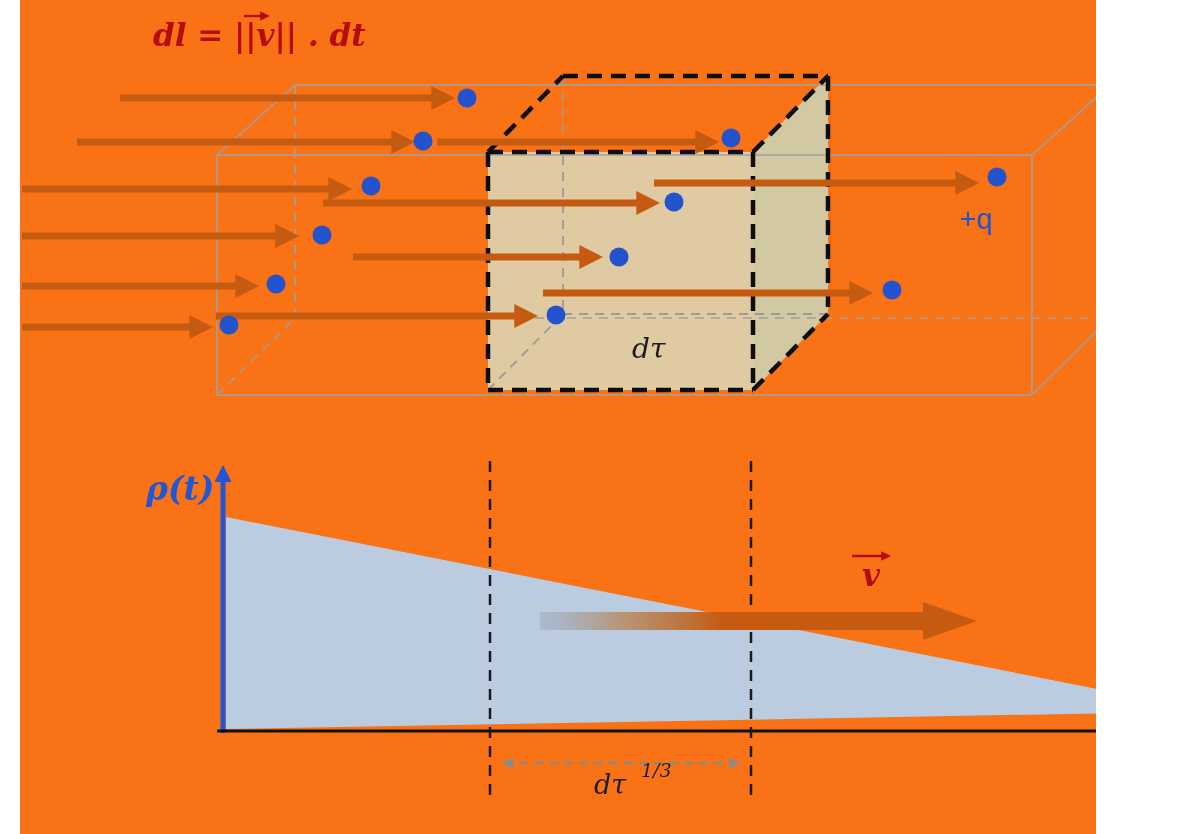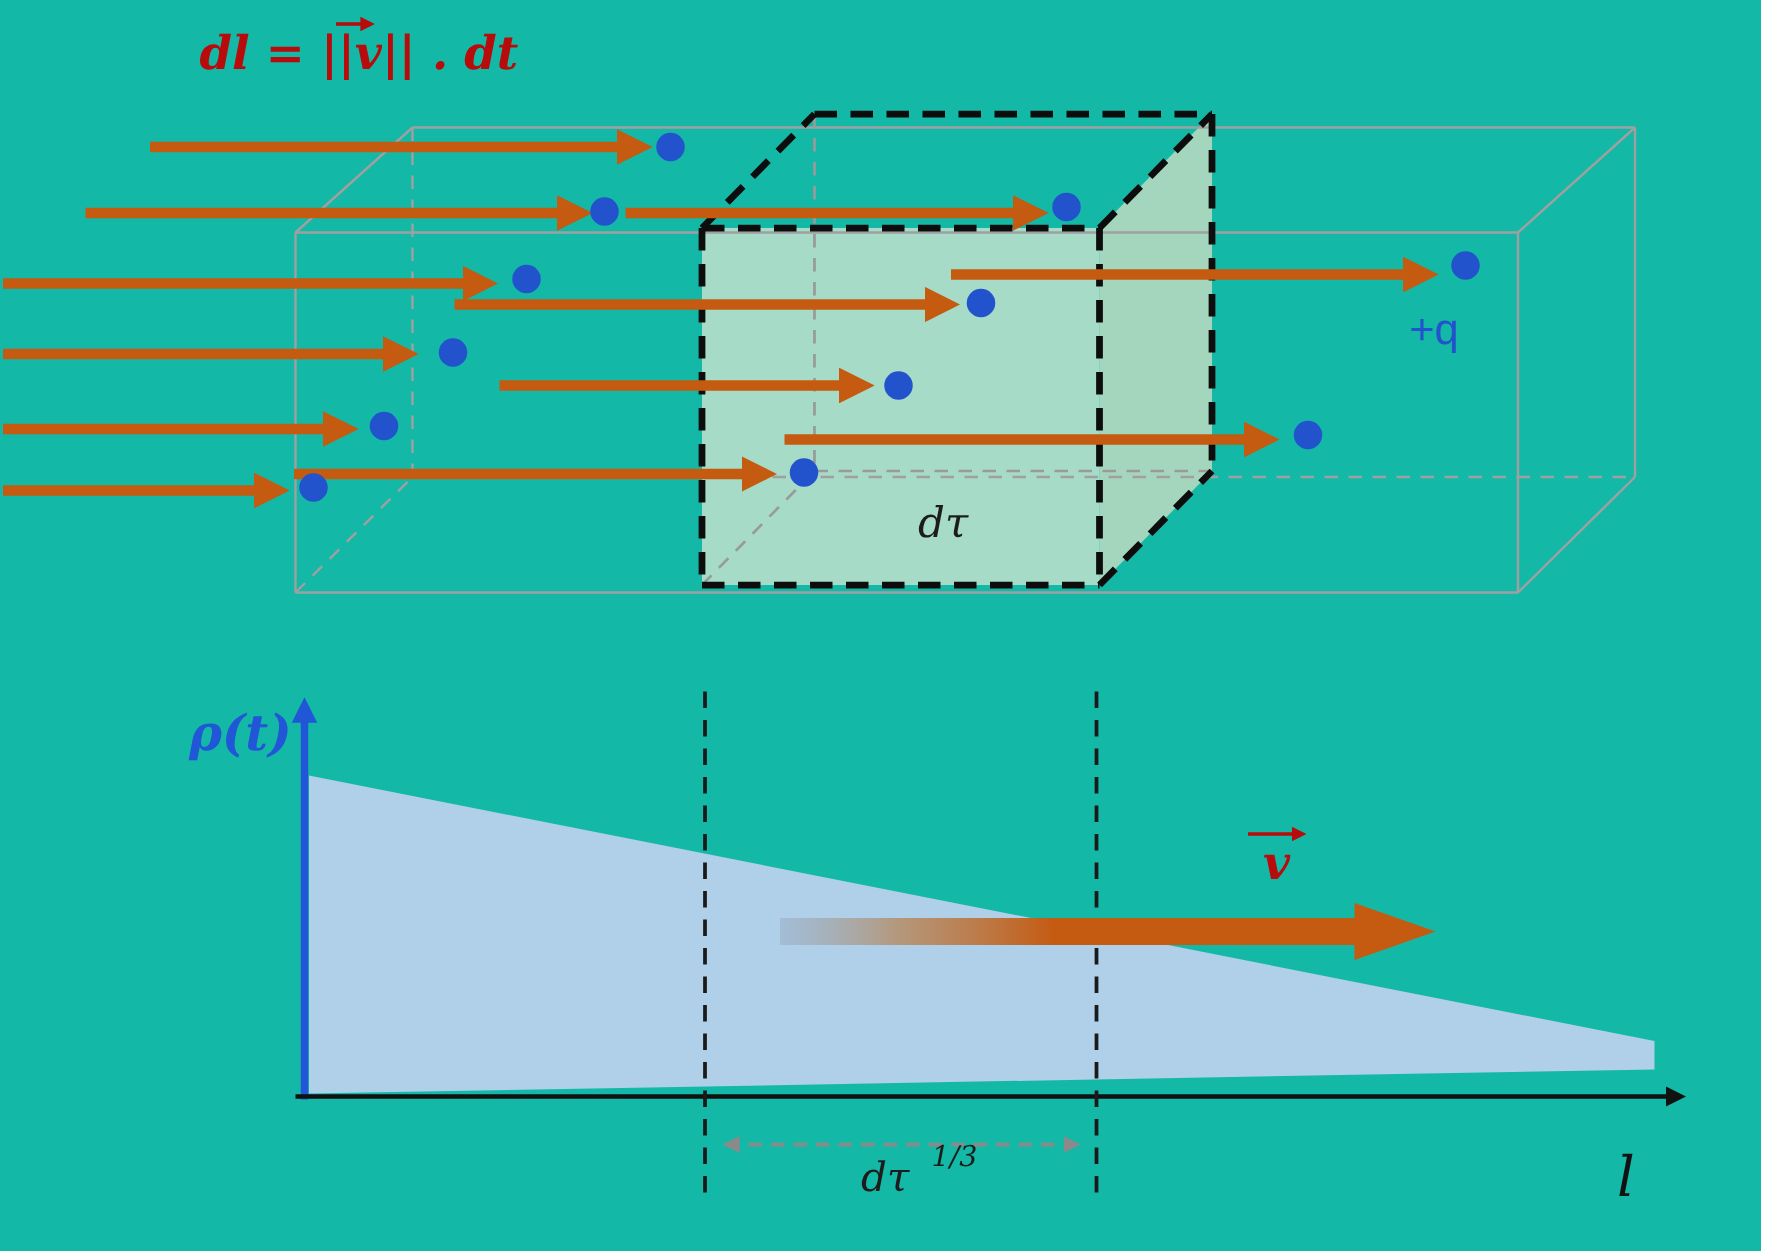--- a/index.html
+++ b/index.html
@@ -1,16 +1,16 @@
 <!DOCTYPE html>
 <html><head>
 <meta charset="utf-8">
 <style>
   html,body{margin:0;padding:0;background:#ffffff;}
-  .canvas{position:relative;width:1174px;height:834px;background:#14b8a6;overflow:hidden;}
+  .canvas{position:relative;width:1076px;height:834px;background:#f97316;overflow:hidden;margin-left:20px;}
   svg{display:block;}
   .box-edge{stroke:#a0a0a0;stroke-width:1.6;fill:none;}
   .box-hidden{stroke:#a0a0a0;stroke-width:1.6;stroke-dasharray:9 7;fill:none;}
   .cube-hidden{stroke:#9a9a9a;stroke-width:1.8;stroke-dasharray:9 7;fill:none;}
   .cube-edge{stroke:#0d0d0d;stroke-width:4.5;stroke-dasharray:15 9;fill:none;}
   .fa{stroke:#c55a11;stroke-width:7;}
   .dot{fill:#2353cc;}
   .dash-v{stroke:#1a1a1a;stroke-width:2.5;stroke-dasharray:11 8;}
   .meas{stroke:#8a8a8a;stroke-width:2.5;stroke-dasharray:9 6;}
   .over-arrow{stroke:#b80b0b;stroke-width:2.3;}

